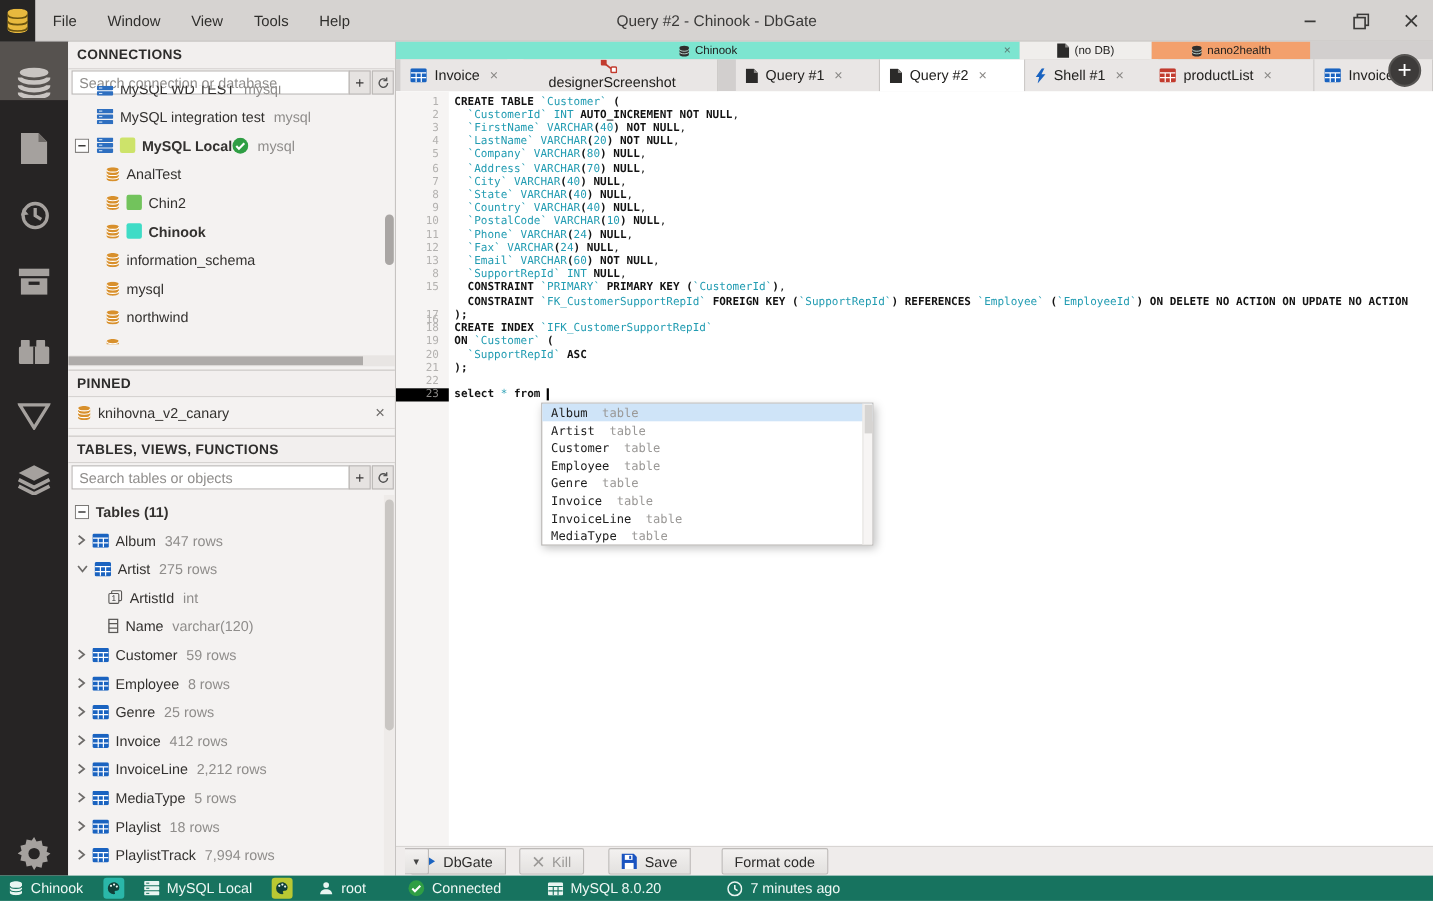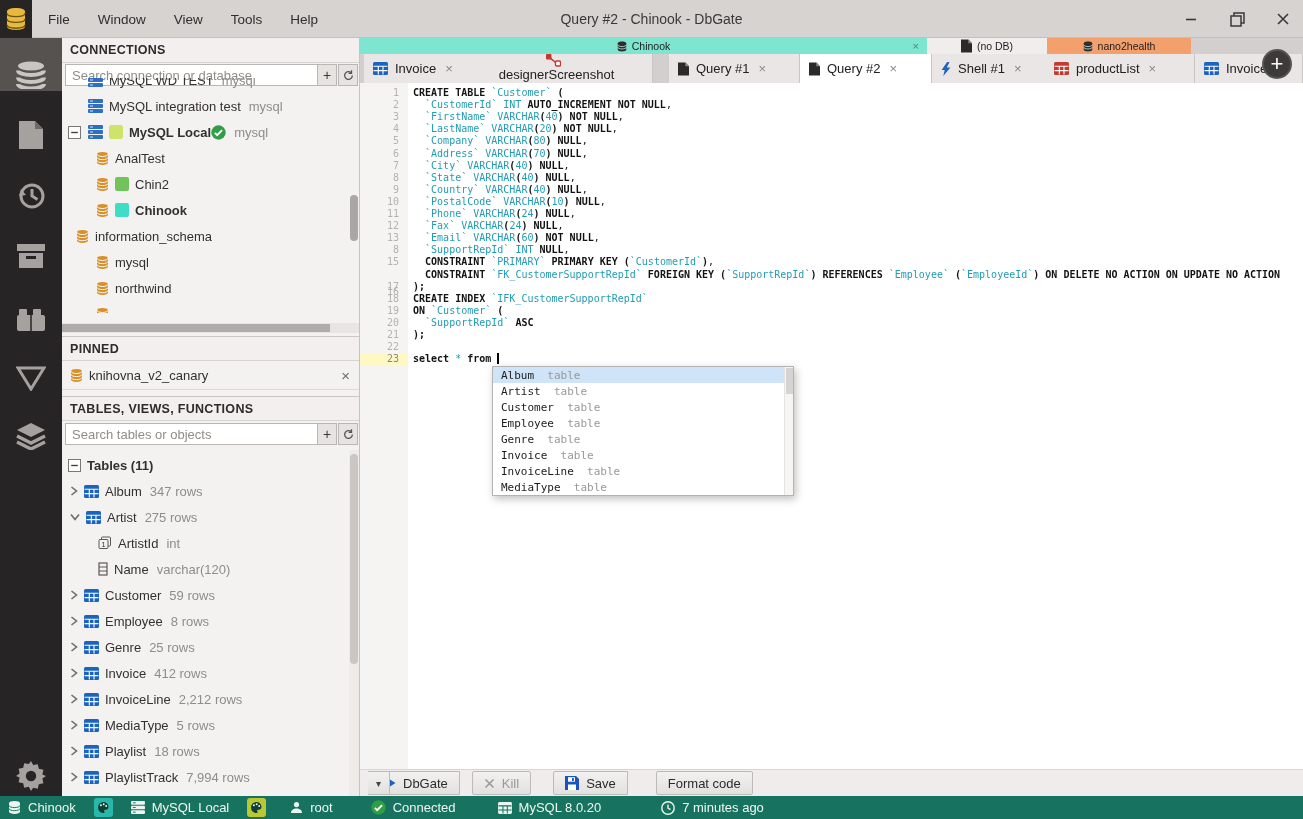--- a/index.html
+++ b/index.html
@@ -53,21 +53,21 @@
   .tab { position:absolute; top:0; height:29px; background:#e9e6e5; border-right:1px solid #c8c5c3; display:flex; align-items:center; padding:0 9px; font-size:13px; color:#22211f; white-space:nowrap; overflow:hidden; }
   .tab.active { background:#fff; }
   .tab .ticon { margin-right:7px; display:flex; }
   .tab .tx { margin-left:9px; color:#8a8886; font-size:13px; }
   .newtab { position:absolute; left:902px; top:11px; width:30px; height:30px; border-radius:50%; background:#3d3b3a; color:#fff; font-size:22px; display:flex; align-items:center; justify-content:center; border:2px solid #565452; }
 
   
   .editor { position:absolute; left:0; top:45px; width:943px; height:686px; background:#fff; overflow:hidden; }
   .gutter { position:absolute; left:0; top:0; width:48px; height:686px; background:#f6f4f3; }
   .gline { position:absolute; left:0; width:48px; height:12px; font-family:"DejaVu Sans Mono",monospace; font-size:10px; color:#b4b2b0; text-align:right; padding-right:9px; line-height:12px; }
-  .gline.active { background:#fef9c3; color:#8a8886; }
+  .gline.active { background:#000000; color:#8a8886; }
   .cline { position:absolute; left:53px; height:12px; font-family:"DejaVu Sans Mono",monospace; font-size:10px; line-height:12px; white-space:pre; }
   .tk { font-weight:bold; color:#131313; }
   .tt { color:#229cb2; }
   .tp { color:#1b1b1b; }
   .cursor { display:inline-block; width:2px; height:11px; background:#000; vertical-align:text-bottom; }
 
   
   .autocomplete { position:absolute; left:132px; top:328px; width:302px; height:130px; background:#fff; border:1px solid #b5b2b0; box-shadow:2px 3px 8px rgba(0,0,0,.25); }
   .ac-item { position:relative; height:16px; display:flex; align-items:center; padding-left:8px; font-family:"DejaVu Sans Mono",monospace; font-size:11px; color:#1c1c1c; white-space:pre; }
   .ac-item.sel { background:#cfe4f8; }
@@ -288,21 +288,21 @@
         <div class="row" style="top: 119px; padding-left: 34px;">
           <div class="mini">
             <svg width="13" height="13" viewBox="0 0 13 13">
               <path fill="#d8902c" d="M1 2.3C1 1 3.5.1 6.5.1S12 1 12 2.3v8.4c0 1.2-2.5 2.2-5.5 2.2S1 11.9 1 10.7z"></path>
               <path fill="none" stroke="#fff" d="M1 2.3c0 1.2 2.5 2.2 5.5 2.2S12 3.5 12 2.3M1 5.4c0 1.2 2.5 2.2 5.5 2.2S12 6.6 12 5.4M1 8.5c0 1.2 2.5 2.2 5.5 2.2s5.5-1 5.5-2.2"></path>
             </svg>
           </div>
           <div class="badge" style="background: rgb(63, 220, 198);"></div>
           <div class="lbl bold">Chinook</div>
         </div>
-        <div class="row" style="top: 145px; padding-left: 14px;">
+        <div class="row" style="top: 145px; padding-left: 34px;">
           <div class="mini">
             <svg width="13" height="13" viewBox="0 0 13 13">
               <path fill="#d8902c" d="M1 2.3C1 1 3.5.1 6.5.1S12 1 12 2.3v8.4c0 1.2-2.5 2.2-5.5 2.2S1 11.9 1 10.7z"></path>
               <path fill="none" stroke="#fff" d="M1 2.3c0 1.2 2.5 2.2 5.5 2.2S12 3.5 12 2.3M1 5.4c0 1.2 2.5 2.2 5.5 2.2S12 6.6 12 5.4M1 8.5c0 1.2 2.5 2.2 5.5 2.2s5.5-1 5.5-2.2"></path>
             </svg>
           </div>
           <div class="lbl">information_schema</div>
         </div>
         <div class="row" style="top: 171px; padding-left: 34px;">
           <div class="mini">

